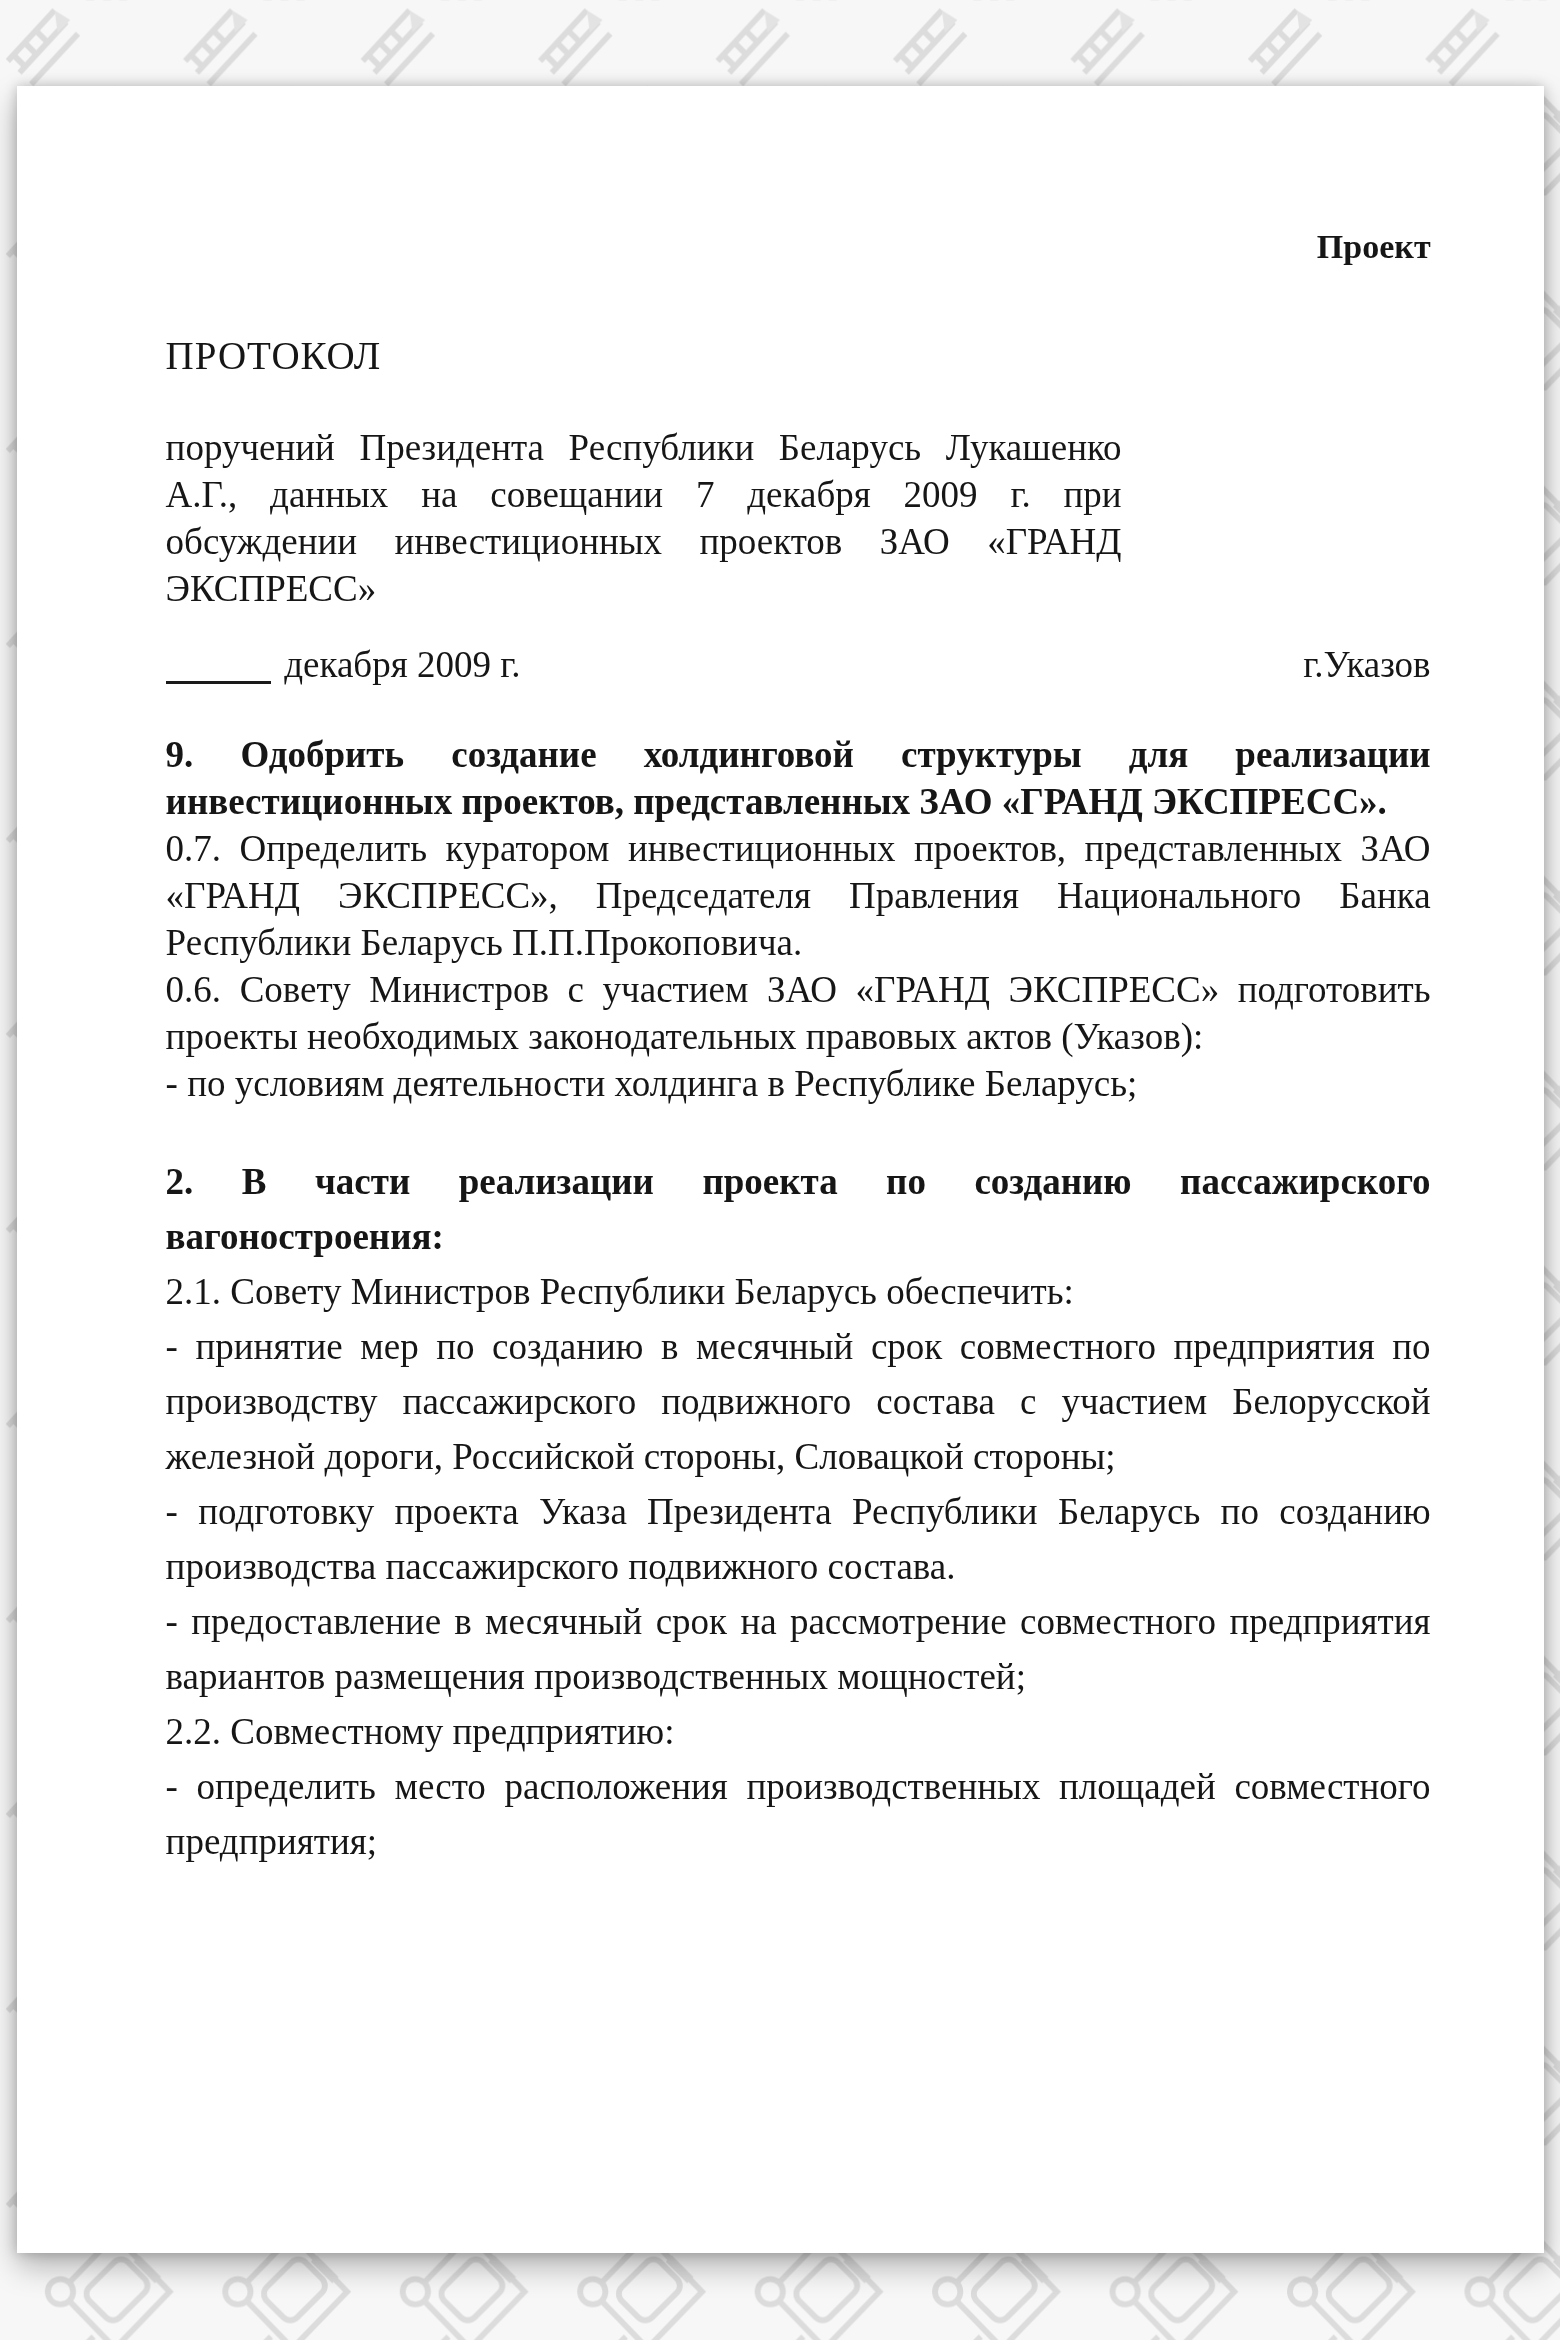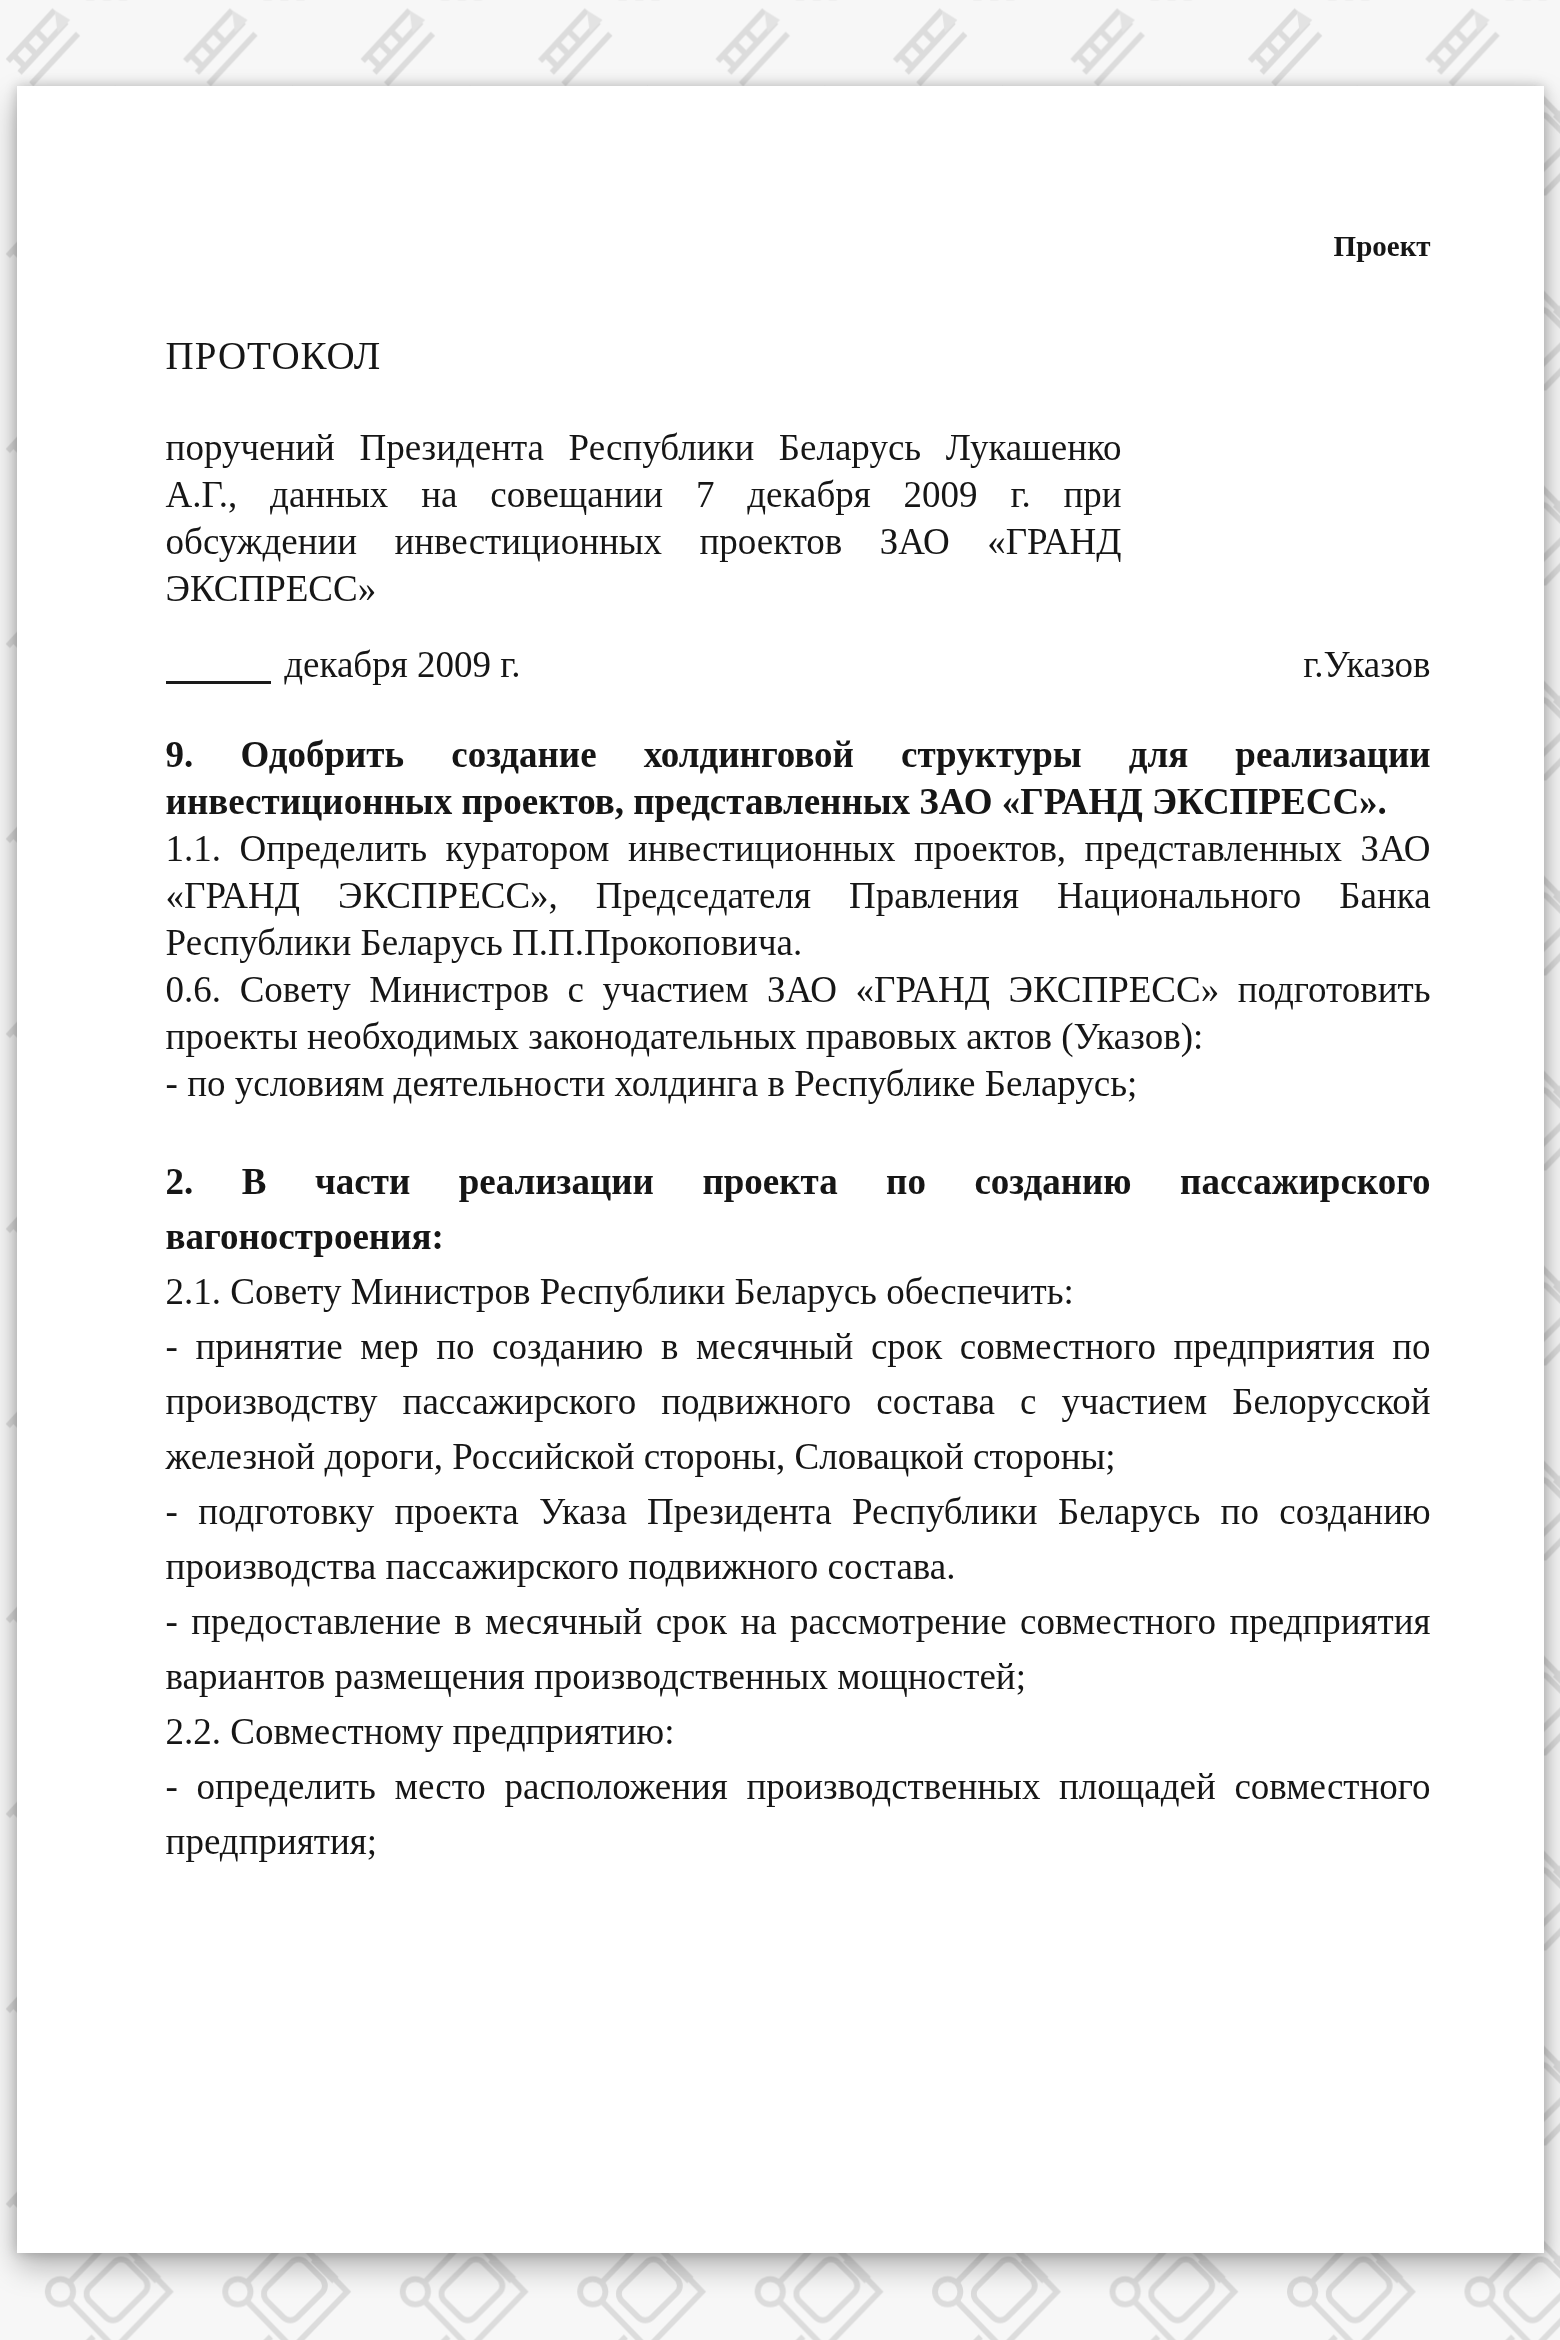--- a/index.html
+++ b/index.html
@@ -12,21 +12,21 @@
   .sheet{
     position:absolute;left:16.6px;top:86px;width:1527px;height:2167px;
     background:#ffffff;box-sizing:border-box;
     padding:137px 113px 0 149px;
     box-shadow:0 0 11.7px rgba(0,0,0,.22),0 13.7px 29px rgba(0,0,0,.28);
     color:#161616;font-size:37px;line-height:47px;
   }
   p,h1,h2{margin:0;}
   .j{text-align:justify;}
   .bold{font-weight:700;}
-  .classification{text-align:right;font-weight:700;font-size:29px;}
+  .classification{text-align:right;font-weight:700;font-size:34px;}
   .doc-title{margin-top:62px;font-weight:400;font-size:39px;letter-spacing:1px;}
   .intro{margin-top:45px;width:956px;}
   .dateline{margin-top:29px;display:flex;align-items:center;}
   .date-blank{display:inline-block;width:105px;border-bottom:3.4px solid #1a1a1a;align-self:flex-end;margin-bottom:3.9px;margin-right:13.7px;}
   .place{margin-left:auto;}
   .s1-head{margin-top:43px;}
   .s2{line-height:55px;}
   .s2-head{margin-top:47px;}
 </style>
 </head>
@@ -59,21 +59,21 @@
   <p class="intro j">поручений Президента Республики Беларусь Лукашенко А.Г., данных на совещании 7 декабря 2009 г. при обсуждении инвестиционных проектов ЗАО «ГРАНД ЭКСПРЕСС»</p>
 
   <div class="dateline">
     <span class="date-blank"></span>
     <span>декабря 2009 г.</span>
     <span class="place">г.Указов</span>
   </div>
 
   <p class="s1-head j bold">9. Одобрить создание холдинговой структуры для реализации инвестиционных проектов, представленных ЗАО «ГРАНД ЭКСПРЕСС».</p>
 
-  <p class="j">1.1. Определить куратором инвестиционных проектов, представленных ЗАО «ГРАНД ЭКСПРЕСС», Председателя Правления Национального Банка Республики Беларусь П.П.Прокоповича.</p>
+  <p class="j">0.7. Определить куратором инвестиционных проектов, представленных ЗАО «ГРАНД ЭКСПРЕСС», Председателя Правления Национального Банка Республики Беларусь П.П.Прокоповича.</p>
 
   <p class="j">0.6. Совету Министров с участием ЗАО «ГРАНД ЭКСПРЕСС» подготовить проекты необходимых законодательных правовых актов (Указов):</p>
 
   <p class="j">- по условиям деятельности холдинга в Республике Беларусь;</p>
 
 
   <div class="s2">
     <p class="s2-head j bold">2. В части реализации проекта по созданию пассажирского вагоностроения:</p>
 
     <p class="j">2.1. Совету Министров Республики Беларусь обеспечить:</p>

